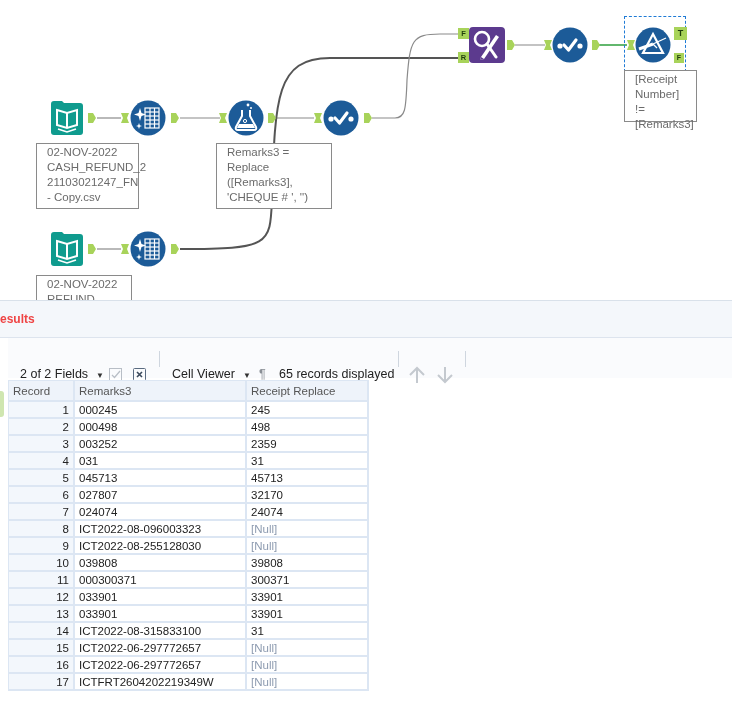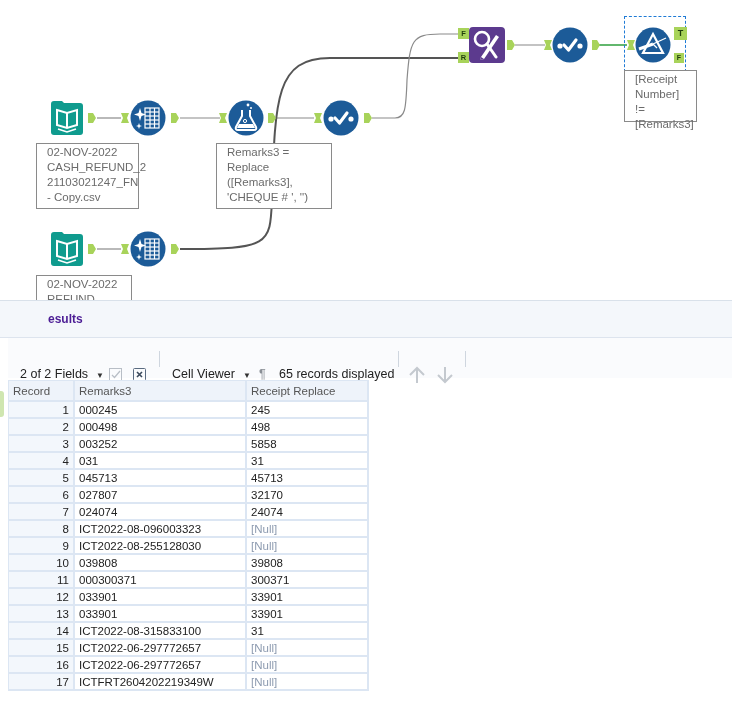--- a/index.html
+++ b/index.html
@@ -27,21 +27,21 @@
     font-family:"Liberation Sans", sans-serif; font-weight:bold; font-size:7.5px; color:#1f3d0a;
     line-height:11px; text-align:center;
   }
   
   #results { position:absolute; left:0; top:300px; width:732px; height:411px; background:#fff; border-top:1px solid #d9e1ea; }
   #results-head {
     position:absolute; left:0; top:0; width:732px; height:36px; background:#f4f7fb;
     border-bottom:1px solid #dde4ee;
     font-family:"Liberation Sans", sans-serif; font-size:12px; color:#444; line-height:36px;
   }
-  #results-head .title { position:absolute; left:0; top:0; font-weight:bold; color:#4c1d95;padding-left:48px; }
+  #results-head .title { position:absolute; left:0; top:0; font-weight:bold; color:#ef4444; }
   #results-head .sub { position:absolute; left:36px; top:0; color:#555; }
   #toolbar {
     position:absolute; left:8px; top:37px; width:724px; height:40px; background:#fafbfd;
     font-family:"Liberation Sans", sans-serif; font-size:12.5px; color:#222; line-height:40px;
   }
   .tb { position:absolute; top:16px; height:40px; }
   .sep { position:absolute; top:13px; width:1px; height:16px; background:#cfd6df; }
   .caret { font-size:8px; color:#333; }
   #grid-wrap { position:absolute; left:8px; top:79px; }
   table.grid { border-collapse:separate; border-spacing:0; font-family:"Liberation Sans", sans-serif; font-size:11.5px; }
@@ -329,21 +329,21 @@
             <td>245</td>
           </tr>
           <tr>
             <td class="rec">2</td>
             <td>000498</td>
             <td>498</td>
           </tr>
           <tr>
             <td class="rec">3</td>
             <td>003252</td>
-            <td>5858</td>
+            <td>2359</td>
           </tr>
           <tr>
             <td class="rec">4</td>
             <td>031</td>
             <td>31</td>
           </tr>
           <tr>
             <td class="rec">5</td>
             <td>045713</td>
             <td>45713</td>

